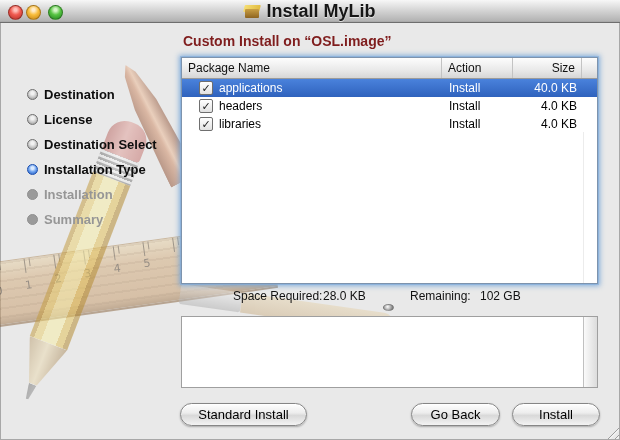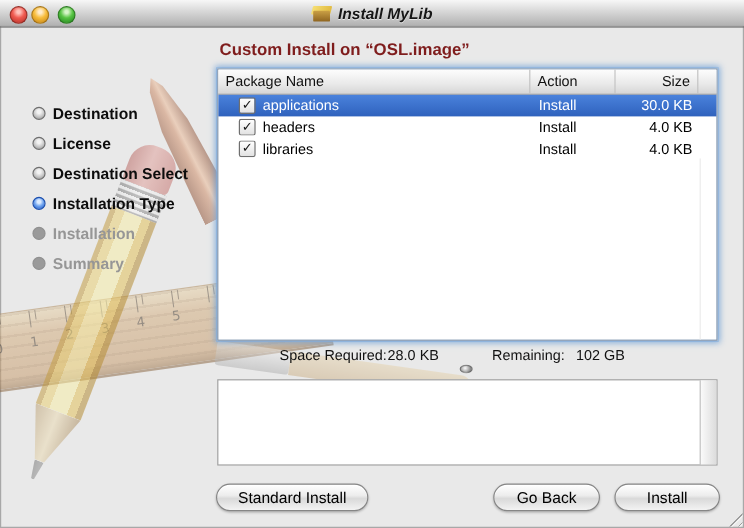--- a/index.html
+++ b/index.html
@@ -16,21 +16,21 @@
     border-bottom:1px solid #6e6e6e;
   }
   .tl{position:absolute;top:5px;width:13px;height:13px;border-radius:50%;}
   .tl.red{left:8px;background:radial-gradient(circle at 50% 30%,#ffc2bb 0 12%,#f05a50 45%,#b02f27);border:1px solid rgba(100,25,20,.55);}
   .tl.yellow{left:26px;background:radial-gradient(circle at 50% 30%,#ffeccb 0 12%,#f8bd3b 45%,#c07f14);border:1px solid rgba(120,80,10,.55);}
   .tl.green{left:48px;background:radial-gradient(circle at 50% 30%,#d6f5c8 0 12%,#57c443 45%,#1f7f1d);border:1px solid rgba(30,85,20,.55);}
   .titlewrap{position:absolute;top:0;left:0;right:0;height:22px;display:flex;align-items:center;justify-content:center;gap:6px;}
   .pkg-icon{width:16px;height:13px;position:relative;display:inline-block;}
   .pkg-icon .box{position:absolute;left:1px;right:1px;top:4px;bottom:0;background:linear-gradient(#caa045,#8e6420);border-radius:1px;}
   .pkg-icon .flap{position:absolute;left:0;right:0;top:0;height:7px;background:linear-gradient(100deg,#f6df74,#e0b93e);transform:skewX(-14deg);border-radius:1px;}
-  .title-text{font-size:13px;font-weight:bold;color:#161616;text-shadow:0 1px 0 rgba(255,255,255,.6);font-style:italic;}
+  .title-text{font-size:18px;font-weight:bold;color:#161616;text-shadow:0 1px 0 rgba(255,255,255,.6);}
   
   .bg-art{position:absolute;inset:0;overflow:hidden;z-index:0;}
   .art{position:absolute;opacity:.52;}
   .pen{left:140px;top:58px;width:30px;height:130px;transform:rotate(-27deg);
     background:linear-gradient(to right,#8a4b2e,#cd8a64 42%,#eab793 55%,#7c3d22);
     clip-path:polygon(50% 0,70% 8%,90% 34%,100% 100%,0 100%,10% 34%,30% 8%);}
   .ruler{left:-25px;top:244px;width:300px;height:62px;transform:rotate(-8deg);
     background:
       repeating-linear-gradient(to bottom,rgba(120,80,40,.18) 0 2px,transparent 2px 9px),
       linear-gradient(#e8d2a8,#d3ad7e 30%,#c79c6c 85%,#9c7347);
@@ -183,21 +183,21 @@
     <div class="hc">Action</div>
     <div class="hc right">Size</div>
     <div class="hc"></div>
   </div>
   <div class="t-row selected">
     <div class="name-cell">
       <span class="cbx">✓</span>
       <span>applications</span>
     </div>
     <div class="act">Install</div>
-    <div class="sz">30.0 KB</div>
+    <div class="sz">40.0 KB</div>
     <div></div>
   </div>
   <div class="t-row">
     <div class="name-cell">
       <span class="cbx">✓</span>
       <span>headers</span>
     </div>
     <div class="act">Install</div>
     <div class="sz">4.0 KB</div>
     <div></div>

